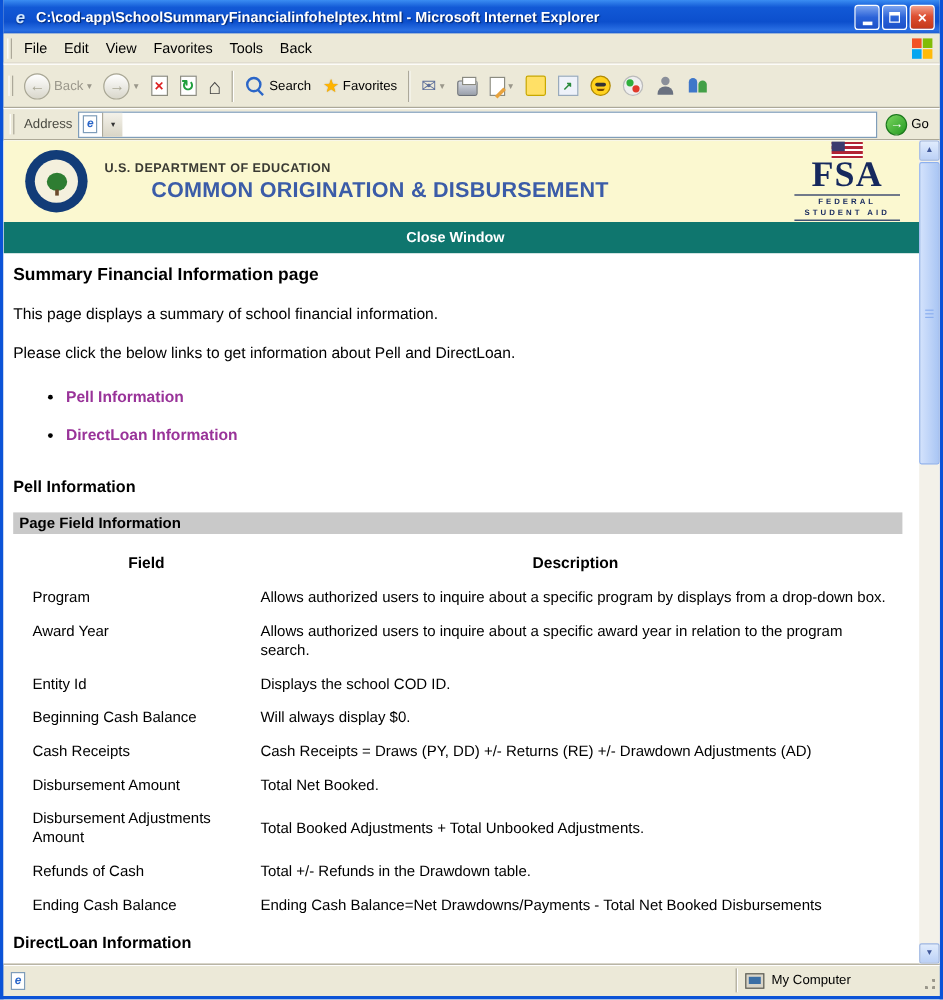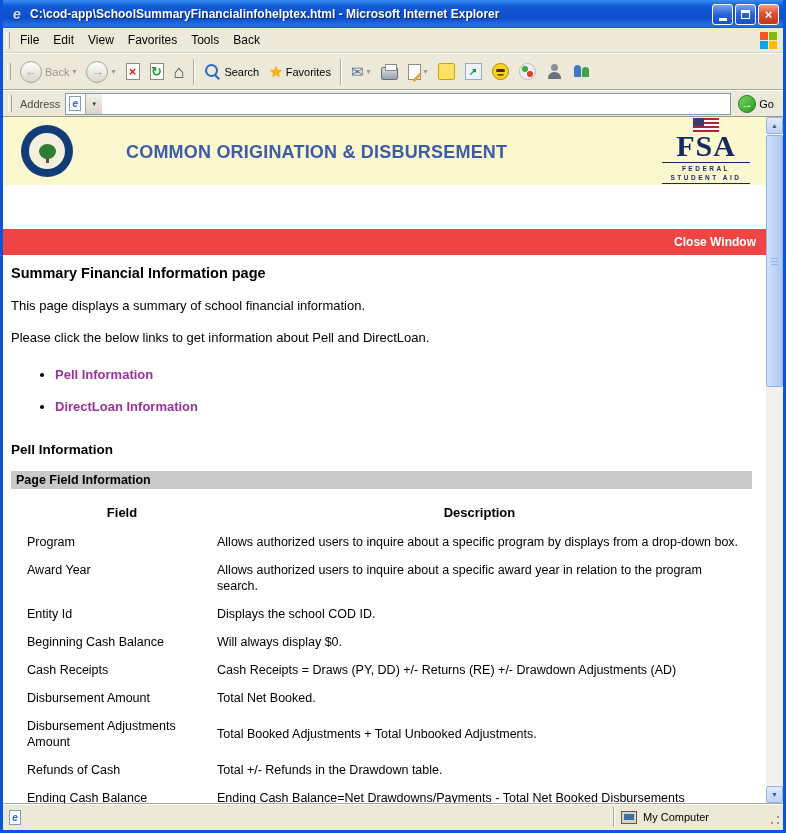--- a/index.html
+++ b/index.html
@@ -120,22 +120,22 @@
   .app-line { font-size:18px; font-weight:bold; color:#3b5ca8; margin-top:2px; letter-spacing:0.2px;margin-left:39px; }
   .fsa { margin-left:auto; width:88px; text-align:center; flex:none; }
   .fsa-flag { width:26px; height:14px; margin:0 auto;
     background:repeating-linear-gradient(180deg,#b22234 0 2px,#fff 2px 4px); position:relative; }
   .fsa-flag::after { content:""; position:absolute; left:0; top:0; width:11px; height:8px; background:#3c3b6e; }
   .fsa-acronym { font-family:"Liberation Serif",serif; font-weight:bold; font-size:30px; line-height:0.95;
     color:#16295e; letter-spacing:1px; }
   .fsa-sub { border-top:1px solid #16295e; border-bottom:1px solid #16295e; margin-top:1px; padding:1px 0;
     font-size:6.5px; font-weight:bold; letter-spacing:2.5px; color:#16295e; line-height:1.4; }
 
-  .navy-bar { height:26px; flex:none; background:#ef4444; display:flex; align-items:center;
-    justify-content:flex-end; padding-right:10px;margin-top:44px; }
+  .navy-bar { height:26px; flex:none; background:#0f766e; display:flex; align-items:center;
+    justify-content:center; padding-right:10px; }
   .close-window { color:#fff; font-size:12px; font-weight:bold; cursor:pointer; }
 
   .body-content { flex:1; overflow:hidden; padding:10px 14px 0 8px; color:#000; }
   .page-title { font-size:14.5px; font-weight:bold; }
   .para { margin-top:17px; font-size:13px; }
   ul.links { margin-top:22px; padding-left:44px; }
   ul.links li { margin-bottom:17px; font-size:13px; }
   .plink { color:#993399; font-weight:bold; cursor:pointer; }
   .section-title { margin-top:28px; font-size:13.5px; font-weight:bold; }
   .field-bar { margin-top:14px; background:#c9c9c9; font-weight:bold; font-size:12.5px; padding:2px 5px; }
@@ -289,20 +289,21 @@
   <div class="main">
     <div class="page">
 
       <div class="banner">
         <span class="seal">
           <span class="seal-inner">
               <span class="seal-tree"></span>
             </span>
         </span>
         <span class="banner-text">
+          <div class="agency-line">U.S. DEPARTMENT OF EDUCATION</div>
           <div class="app-line">COMMON ORIGINATION &amp; DISBURSEMENT</div>
         </span>
         <span class="fsa">
           <div class="fsa-flag"></div>
           <div class="fsa-acronym">FSA</div>
           <div class="fsa-sub">
             <div>FEDERAL</div>
             <div>STUDENT AID</div>
           </div>
         </span>

